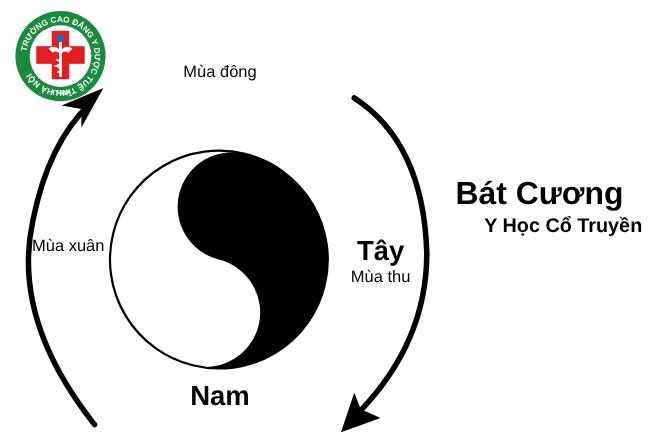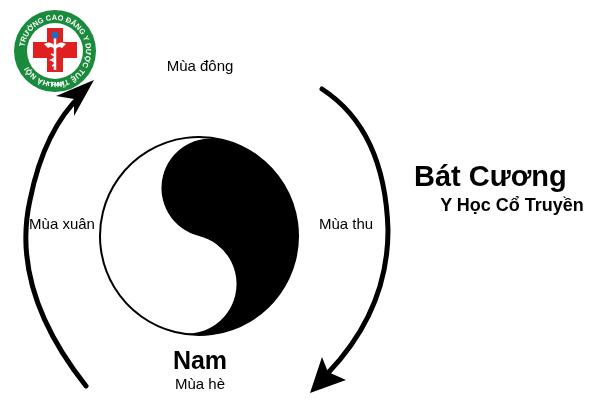--- a/index.html
+++ b/index.html
@@ -59,24 +59,24 @@
 
 <div class="abs center" style="left:140px; top:56px; width:120px;">
   <div class="sub">Mùa đông</div>
 </div>
 
 <div class="abs center" style="left:12px; top:214px; width:100px;">
   <div class="sub">Mùa xuân</div>
 </div>
 
 <div class="abs center" style="left:296px; top:214px; width:100px;">
+  <div class="dir">Tây</div>
   <div class="sub">Mùa thu</div>
 </div>
 
 <div class="abs center" style="left:140px; top:346px; width:120px;">
   <div class="dir">Nam</div>
-  <div class="sub">Mùa hè</div>
 </div>
 
 <div class="abs" style="left:414px; top:160px; width:186px;">
   <div class="title">Bát Cương</div>
   <div class="subtitle" style="padding-left:10px;text-align:center;">Y Học Cổ Truyền</div>
 </div>
 
 </body></html>

